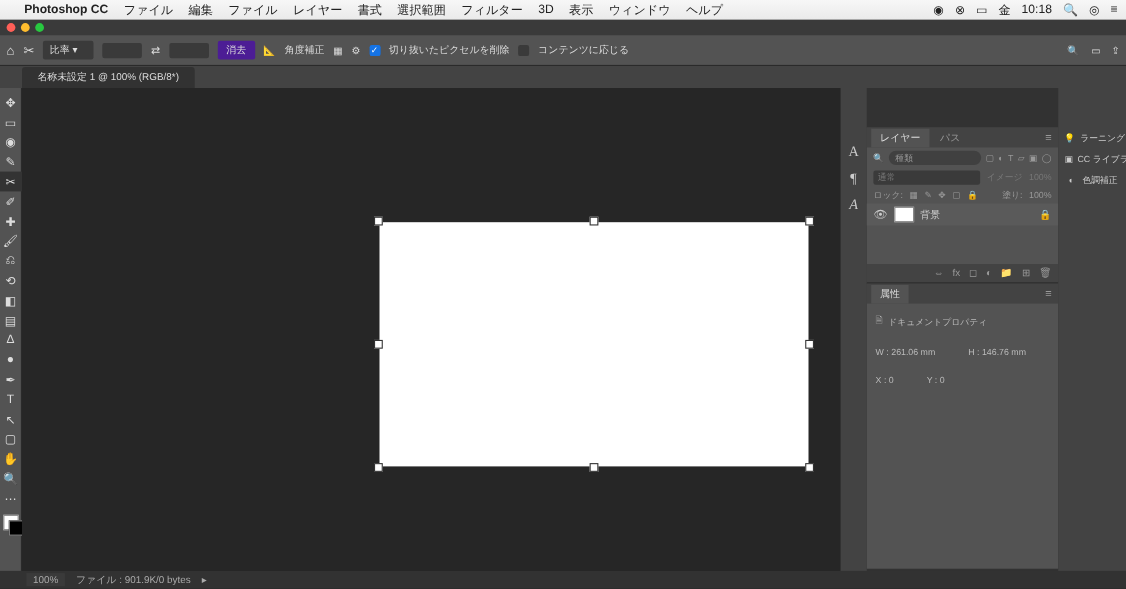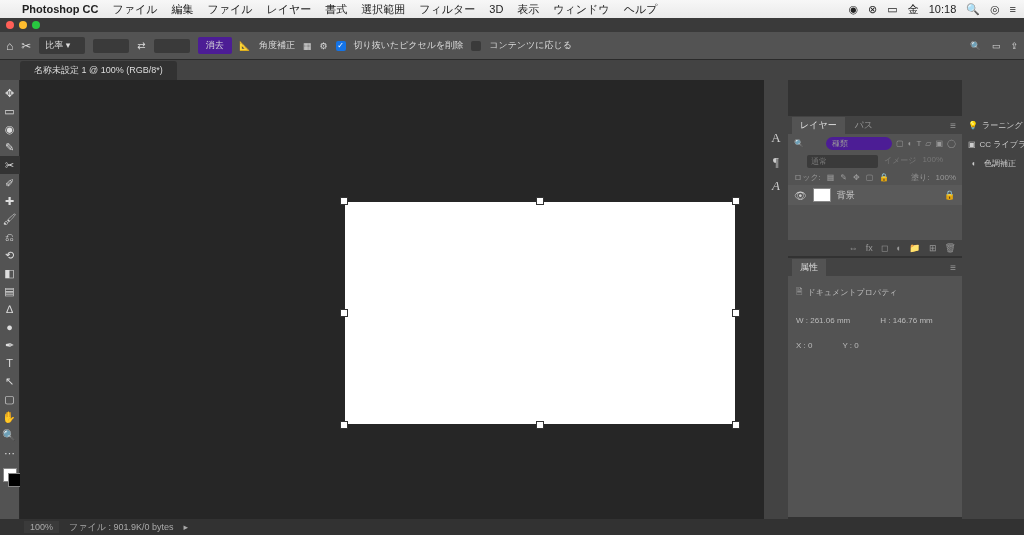--- a/index.html
+++ b/index.html
@@ -63,22 +63,22 @@
 .typetabs { width: 24px; background: #434343; display: flex; flex-direction: column; align-items: center; gap: 8px; padding-top: 50px; }
 .typetabs .tt { font-size: 13px; color: #ccc; font-family: Georgia, serif; }
 
 .panel { background: #535353; margin-bottom: 2px; }
 .ptabs { display: flex; background: #434343; height: 18px; align-items: center; padding-left: 4px; gap: 2px; }
 .ptab { padding: 2px 8px; font-size: 9px; color: #999; }
 .ptab.active { background: #535353; color: #ddd; }
 .pmenu { margin-left: auto; padding-right: 6px; color: #999; }
 
 .layerbar { display: flex; padding: 3px 6px; gap: 4px; align-items: center; font-size: 8px; color: #999; }
-.layerbar .search { background: #4c1d95; border-radius: 8px; padding: 1px 6px; flex: 1; margin-left: 18px; }
-.blendrow { display: flex; padding: 2px 19px; gap: 6px; font-size: 8px; color: #777; }
+.layerbar .search { background: #404040; border-radius: 8px; padding: 1px 6px; flex: 1; }
+.blendrow { display: flex; padding: 2px 6px; gap: 6px; font-size: 8px; color: #777; align-items: center; }
 .blendrow .bsel { background: #3a3a3a; padding: 1px 4px; border-radius: 2px; flex: 1; }
 .lockrow { display: flex; padding: 2px 6px; gap: 6px; font-size: 8px; color: #999; align-items: center; }
 .layeritem { display: flex; align-items: center; padding: 3px 6px; gap: 6px; background: #5a5a5a; }
 .layeritem .eye { font-size: 10px; }
 .layeritem .thumb { width: 18px; height: 14px; background: #fff; border: 1px solid #888; }
 .layeritem .lname { flex: 1; font-size: 9px; }
 .layeritem .lock { font-size: 9px; color: #aaa; }
 .lfooter { display: flex; justify-content: flex-end; gap: 8px; padding: 3px 6px; font-size: 9px; color: #999; background: #434343; }
 
 .props { padding: 6px 8px; font-size: 8px; color: #bbb; }

